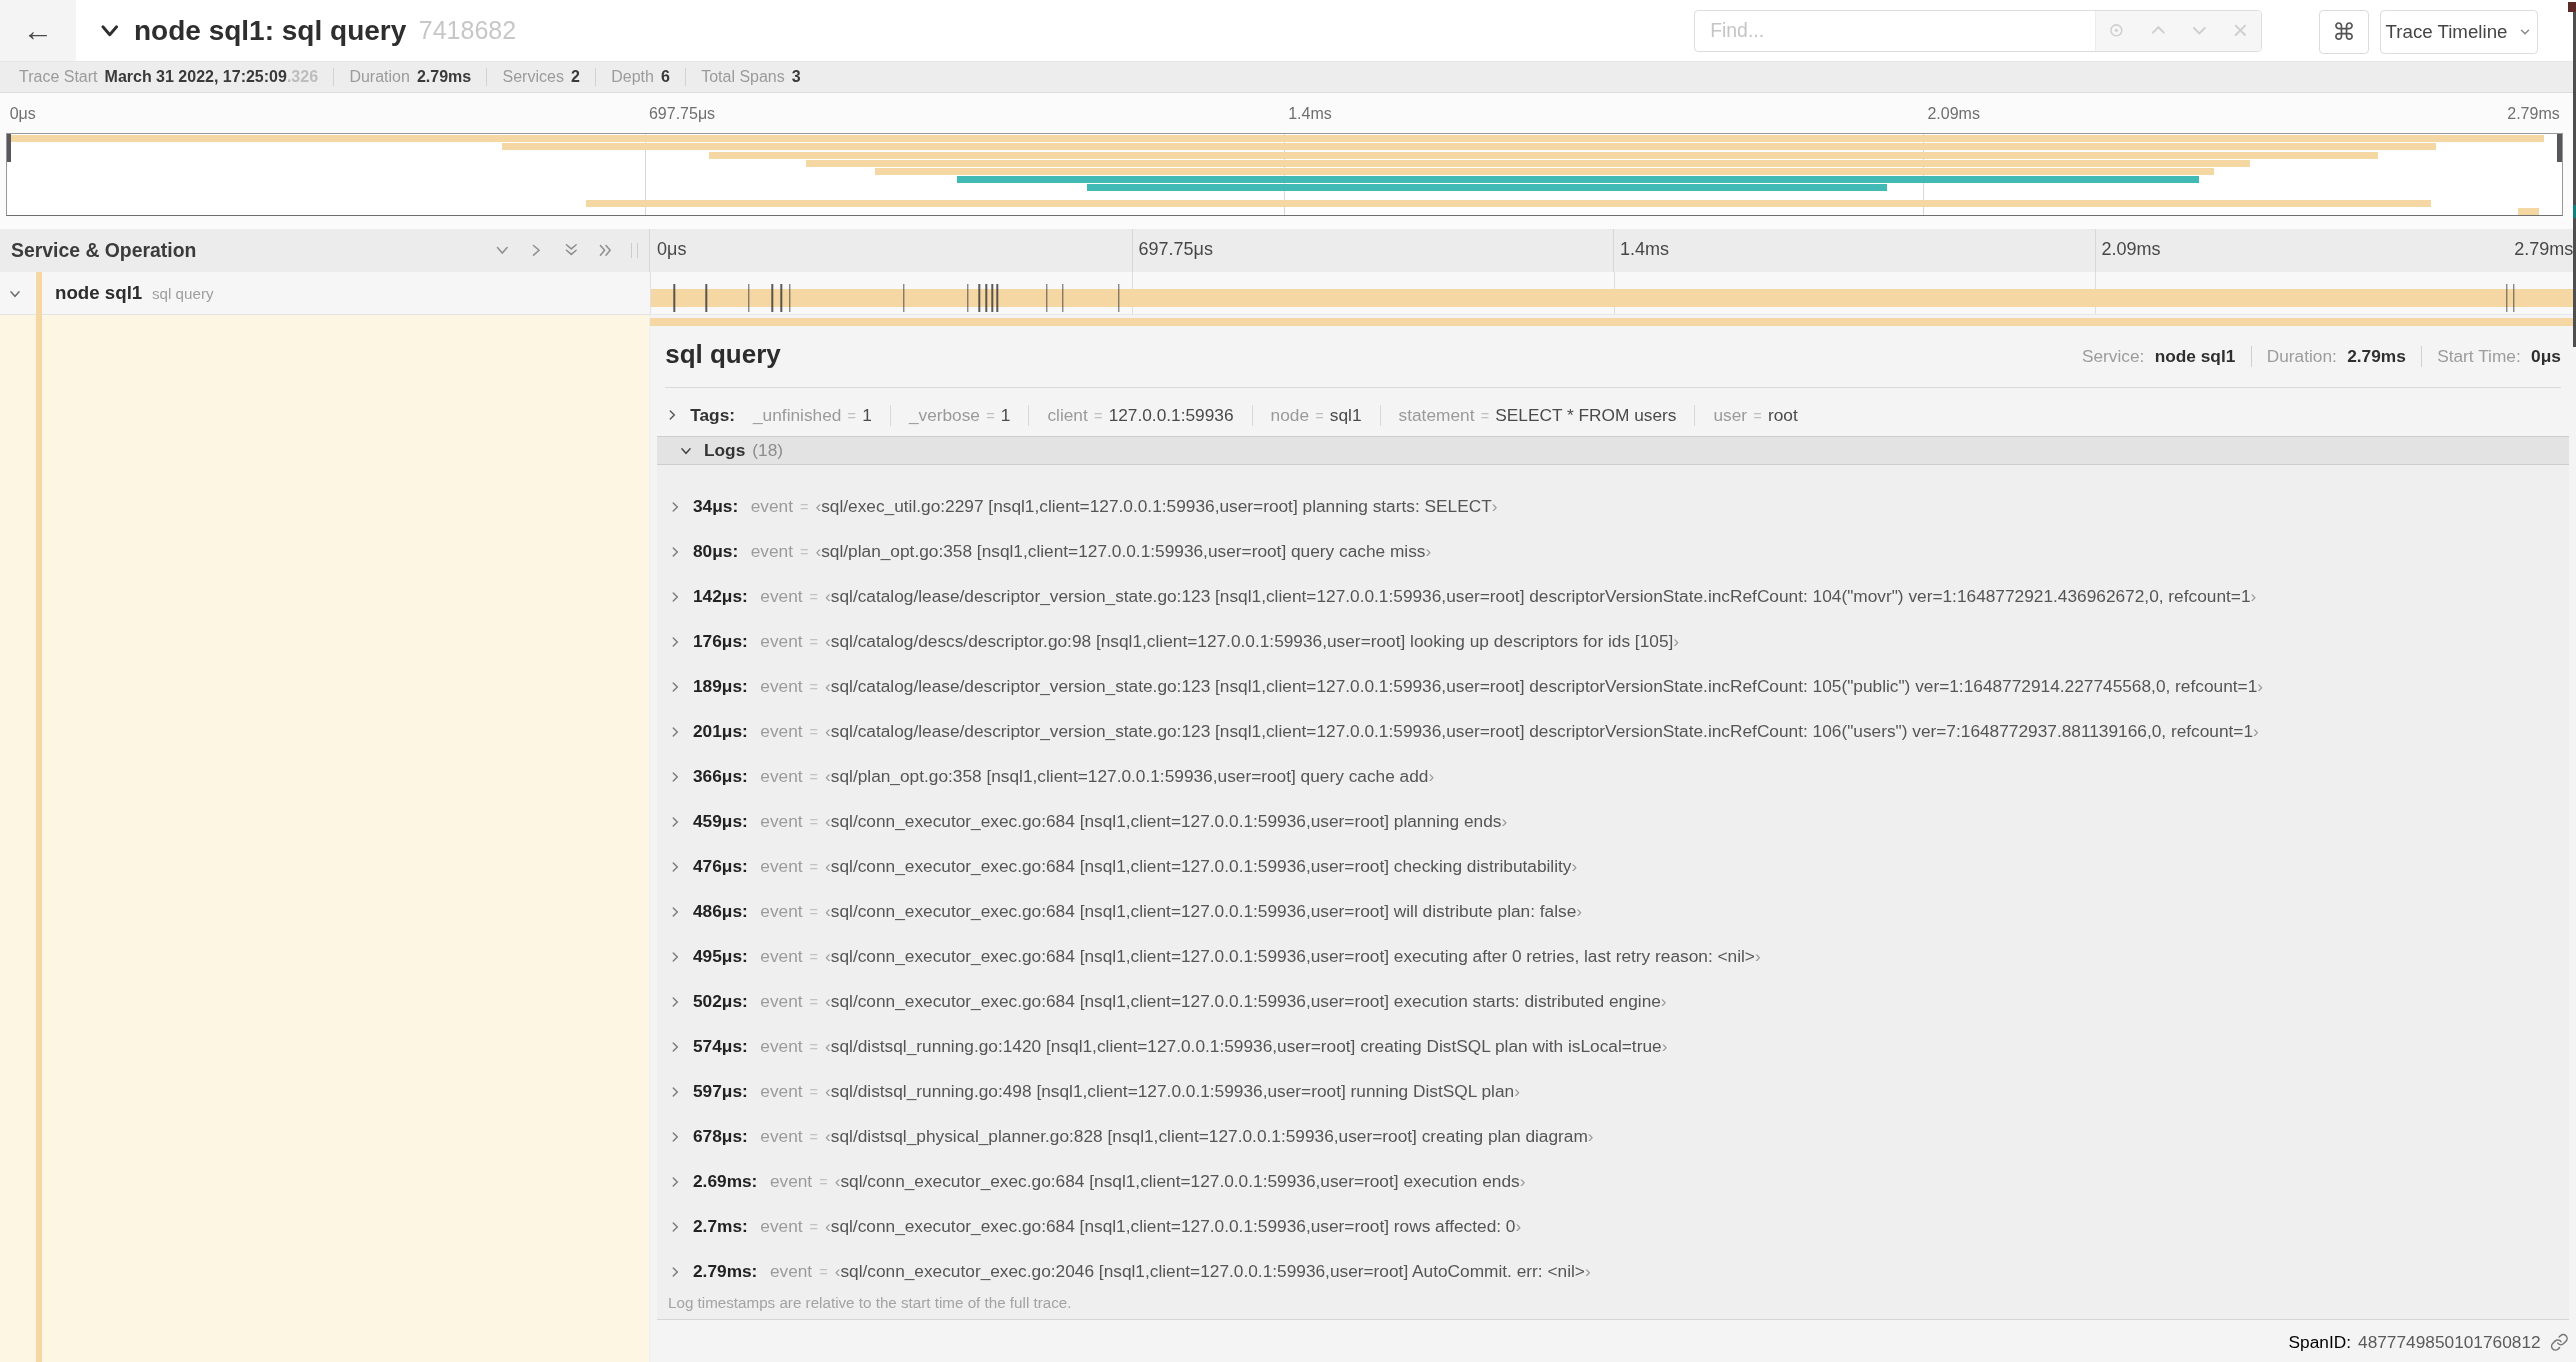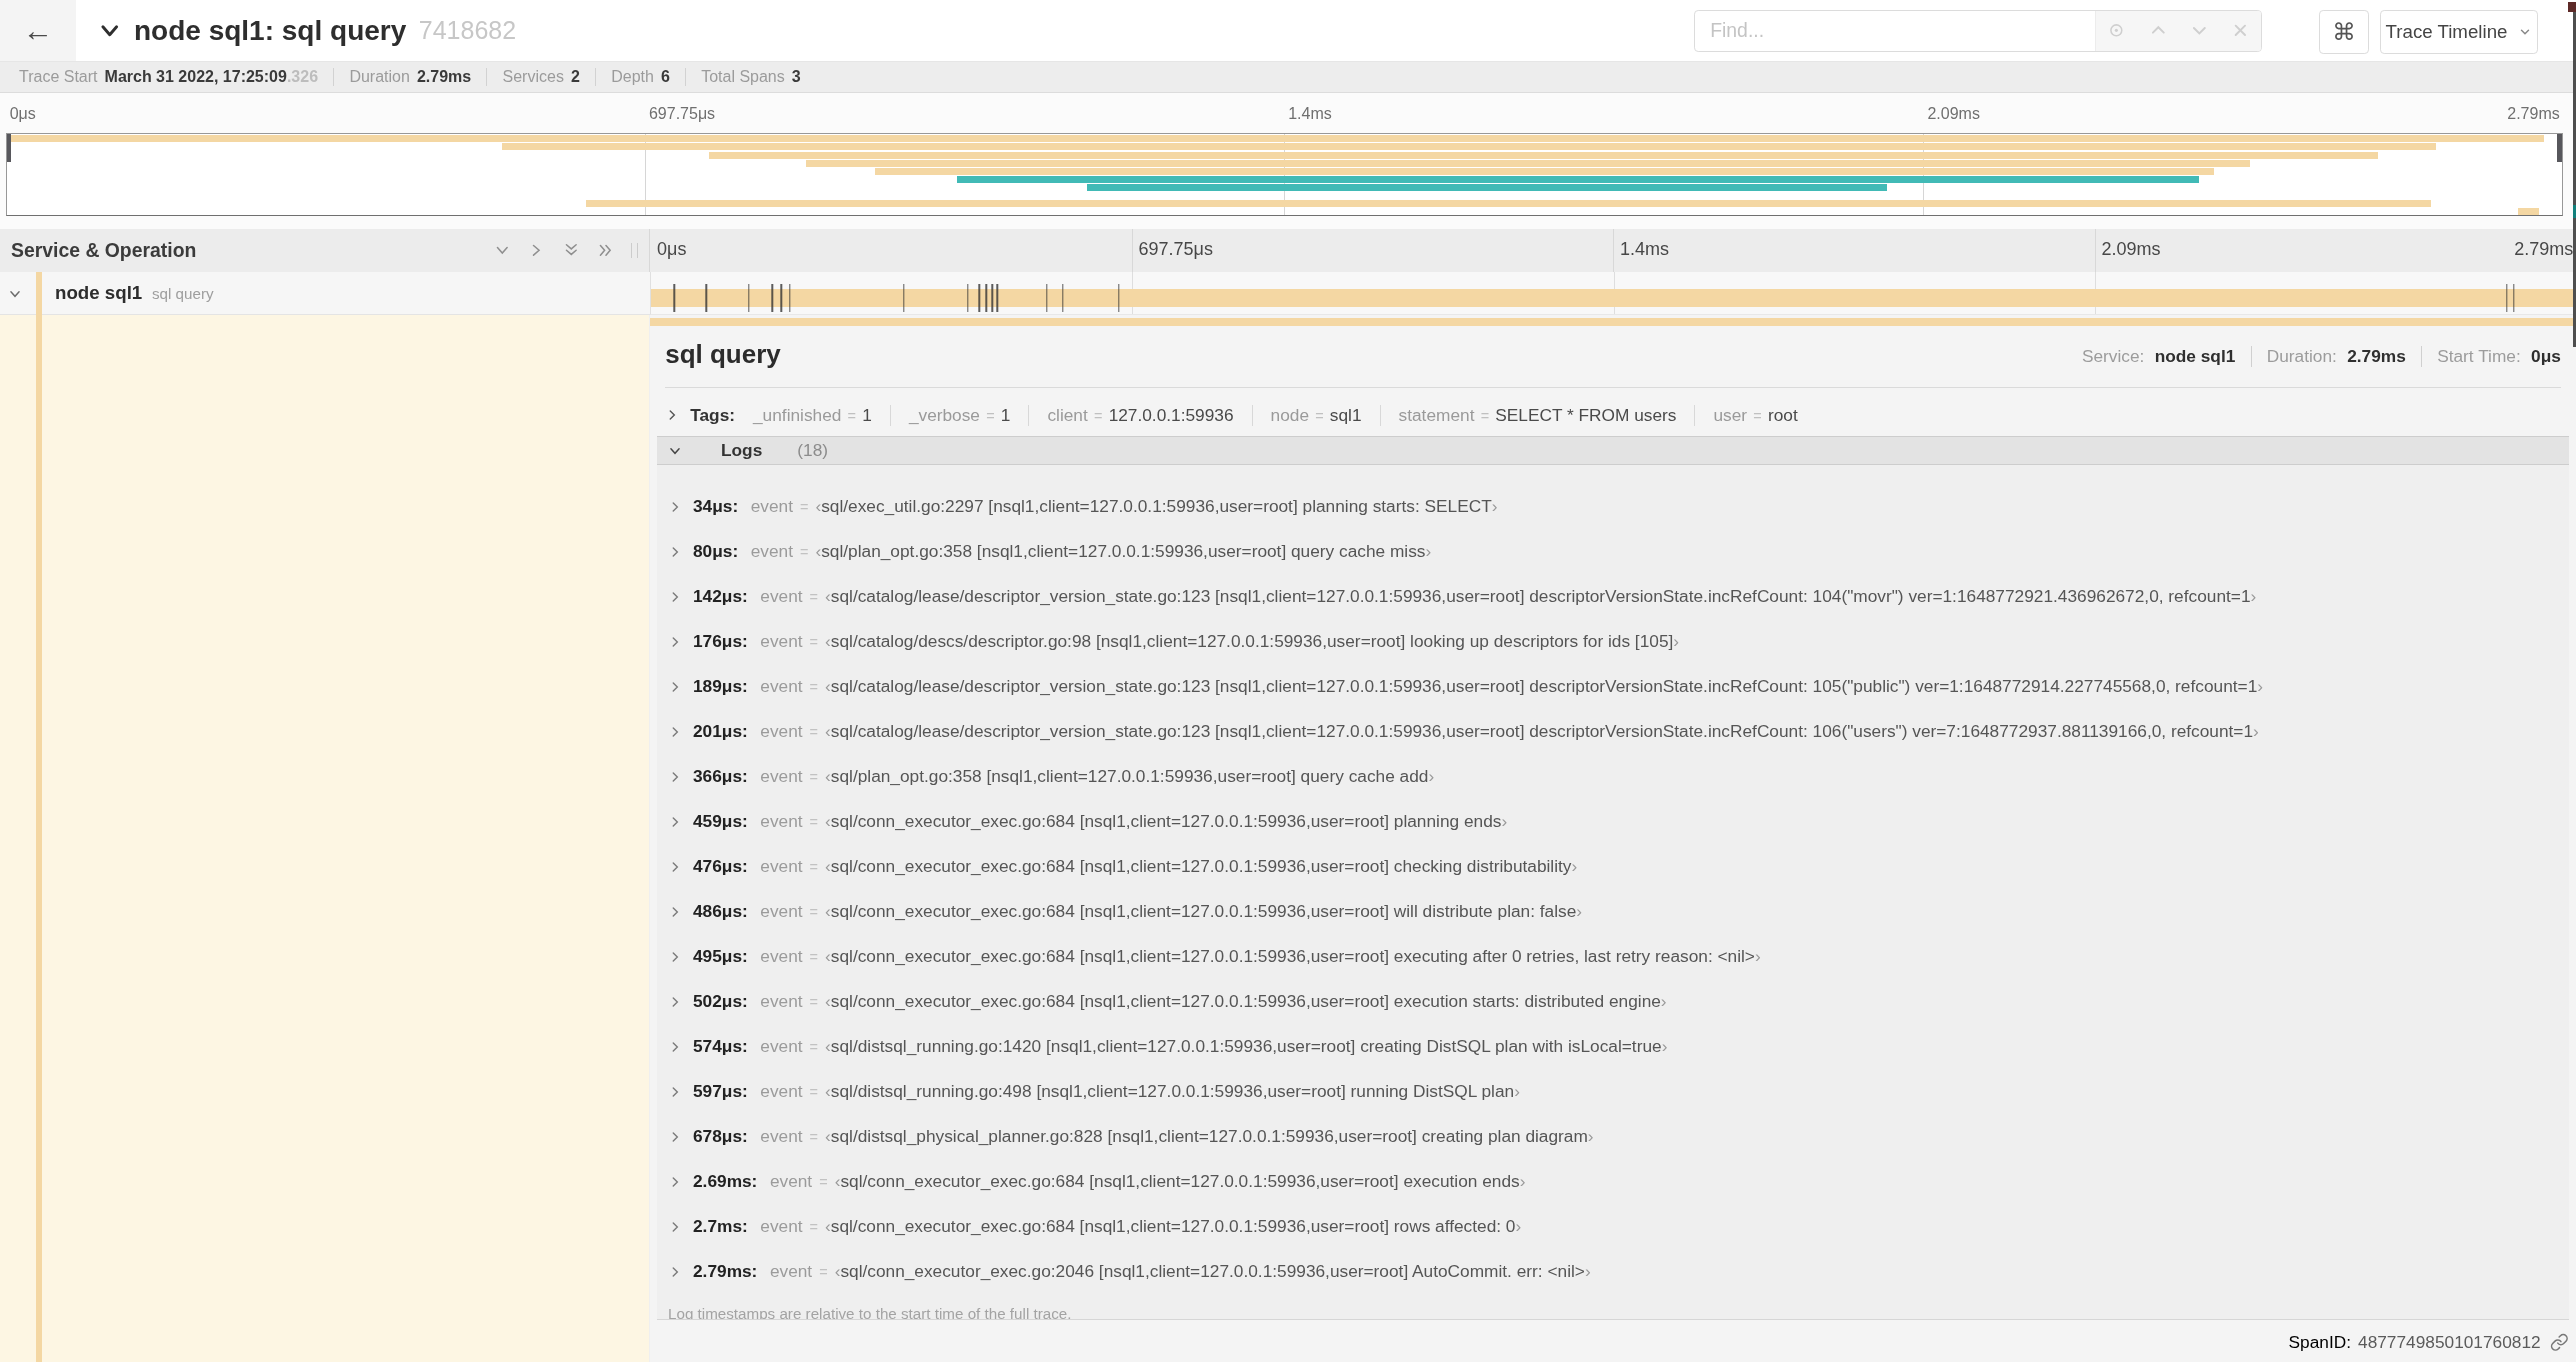--- a/index.html
+++ b/index.html
@@ -78,34 +78,34 @@
   .mv{color:#2f2f2f;font-weight:bold;margin-left:5.5px;}
   .detail-divider{position:absolute;left:15.2px;right:15.2px;top:72px;border-bottom:0.7px solid #dadada;}
   .tags-row{position:absolute;left:15.2px;top:82px;height:36px;display:flex;align-items:center;font-size:17.3px;cursor:pointer;white-space:nowrap;}
   .tags-row .chev{color:#555;margin-right:11px;display:flex;}
   .tags-label{font-weight:bold;color:#333;margin-right:18px;}
   .tag{display:flex;align-items:baseline;}
   .tag + .tag{border-left:0.7px solid #d8d8d8;margin-left:18px;padding-left:18px;}
   .tk{color:#9a9a9a;}
   .eq{color:#c0c0c0;font-size:14.5px;margin:0 6.2px;}
   .tv{color:#4a4a4a;}
-  .logs-header{position:absolute;left:7px;right:7px;top:121px;height:29px;background:#e3e3e3;border-top:0.7px solid #cdcdcd;border-bottom:0.7px solid #cdcdcd;display:flex;align-items:center;padding-left:11px;box-sizing:border-box;font-size:17.3px;cursor:pointer;gap:28px;}
+  .logs-header{position:absolute;left:7px;right:7px;top:121px;height:29px;background:#e3e3e3;border-top:0.7px solid #cdcdcd;border-bottom:0.7px solid #cdcdcd;display:flex;align-items:center;padding-left:22px;box-sizing:border-box;font-size:17.3px;cursor:pointer;}
   .logs-header .chev{color:#444;margin-right:11px;display:flex;}
   .logs-title{font-weight:bold;color:#333;}
   .logs-count{color:#8c8c8c;margin-left:7px;}
   .logs-body{position:absolute;left:7px;right:7px;top:150px;height:855px;background:#efefef;padding:19.4px 0 0 11px;box-sizing:border-box;border-bottom:0.7px solid #d6d6d6;overflow:hidden;}
   .log-row{height:45px;display:flex;align-items:center;font-size:17.3px;cursor:pointer;white-space:nowrap;}
   .chev svg{width:14px;height:14px;}
   .log-row .chev{color:#7a7a7a;margin-right:11px;display:flex;}
   .log-ts{font-weight:bold;color:#222;margin-right:12.5px;}
   .log-field{color:#9b9b9b;}
   .log-eq{color:#c2c2c2;font-size:14.5px;margin:0 7px;}
   .log-msg{color:#555;}
   .q{color:#9a9a9a;}
-  .logs-footer{font-size:15.2px;color:#a3a3a3;margin-top:11px;}
+  .logs-footer{font-size:15.2px;color:#a3a3a3;}
   .spanid-row{position:absolute;left:7px;right:7px;top:1010px;height:35px;display:flex;align-items:center;justify-content:flex-end;font-size:17.3px;}
   .spanid-label{color:#000000;margin-right:7px;}
   .spanid-value{color:#5b5b5b;}
   .spanid-row svg{width:18.7px;height:18.7px;color:#787878;margin-left:9.7px;cursor:pointer;}
 
   
   .edge-strip{position:absolute;right:0;top:5.5px;width:3.5px;height:341px;background:#4e4e4e;}
   .edge-notch{position:absolute;right:0;top:205px;width:3.5px;height:12.5px;background:#12807c;}
   .edge-mark{position:absolute;right:0;top:2.1px;width:8.3px;height:10.4px;background:#5d2a28;}
 </style>

